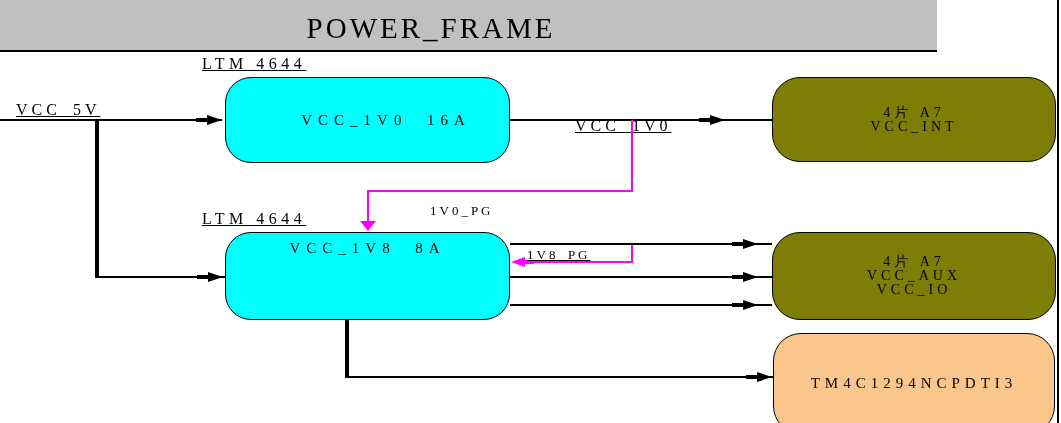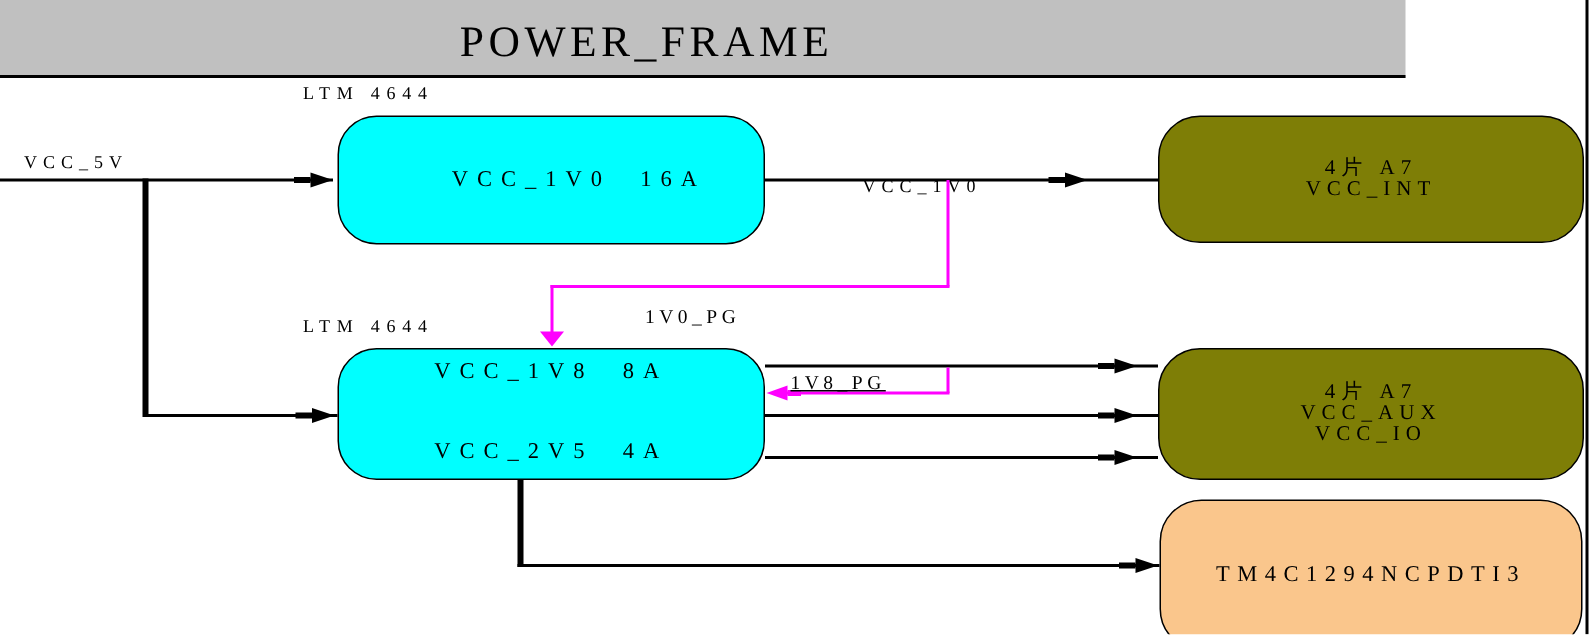--- a/index.html
+++ b/index.html
@@ -26,21 +26,21 @@
     position:absolute;box-sizing:border-box;border:1px solid #000;
     display:flex;flex-direction:column;align-items:center;justify-content:center;
     text-align:center;
   }
   .box span{white-space:pre;}
   .cyan{background:#00ffff;border-radius:26px;font-size:15px;letter-spacing:6px;}
   .olive{background:#7e7e06;border-radius:28px;font-size:14px;letter-spacing:4px;line-height:14px;}
   .peach{background:#fac68c;border-radius:28px;font-size:15px;letter-spacing:5px;}
   .reg2-rows{justify-content:space-between;padding:7px 0 9px 0;}
   
-  .lbl{position:absolute;font-size:12px;letter-spacing:4px;white-space:pre;}
+  .lbl{position:absolute;font-size:16px;letter-spacing:4px;white-space:pre;text-decoration:underline;}
   .lbl-sm{position:absolute;font-size:13px;letter-spacing:3px;white-space:pre;}
   
   .wire{position:absolute;background:#000;}
   .pgwire{position:absolute;background:#ff00ff;}
   
   .arr-r{position:absolute;width:0;height:0;
     border-left:15px solid #000;border-top:5px solid transparent;border-bottom:5px solid transparent;}
   .arr-r::before{content:"";position:absolute;left:-26px;top:-2px;width:11px;height:4px;background:#000;}
   .parr-d{position:absolute;width:0;height:0;
     border-top:10px solid #ff00ff;border-left:8px solid transparent;border-right:8px solid transparent;}
@@ -81,21 +81,20 @@
 
   <div class="pgwire" style="left:631px;top:120px;width:2px;height:71px;"></div>
   <div class="pgwire" style="left:367px;top:190px;width:266px;height:2px;"></div>
   <div class="pgwire" style="left:367px;top:190px;width:2px;height:32px;"></div>
   <div class="parr-d" style="left:360px;top:221px;"></div>
   <span class="lbl-sm" style="left:430px;top:176px;margin-top:27px;">1V0_PG</span>
 
   <span class="lbl" style="left:202px;top:210px;letter-spacing:4.5px;">LTM 4644</span>
   <div class="box cyan reg2-rows" style="left:225px;top:232px;width:285px;height:88px;">
     <span>VCC_1V8  8A</span>
-    <span>VCC_2V5  4A</span>
   </div>
 
   <div class="wire" style="left:510px;top:243px;width:262px;height:2px;"></div>
   <div class="wire" style="left:510px;top:276px;width:262px;height:2px;"></div>
   <div class="wire" style="left:510px;top:304px;width:262px;height:2px;"></div>
   <div class="arr-r" style="left:743px;top:239px;"></div>
   <div class="arr-r" style="left:743px;top:272px;"></div>
   <div class="arr-r" style="left:743px;top:300px;"></div>
 
   <div class="pgwire" style="left:631px;top:245px;width:2px;height:17px;"></div>

